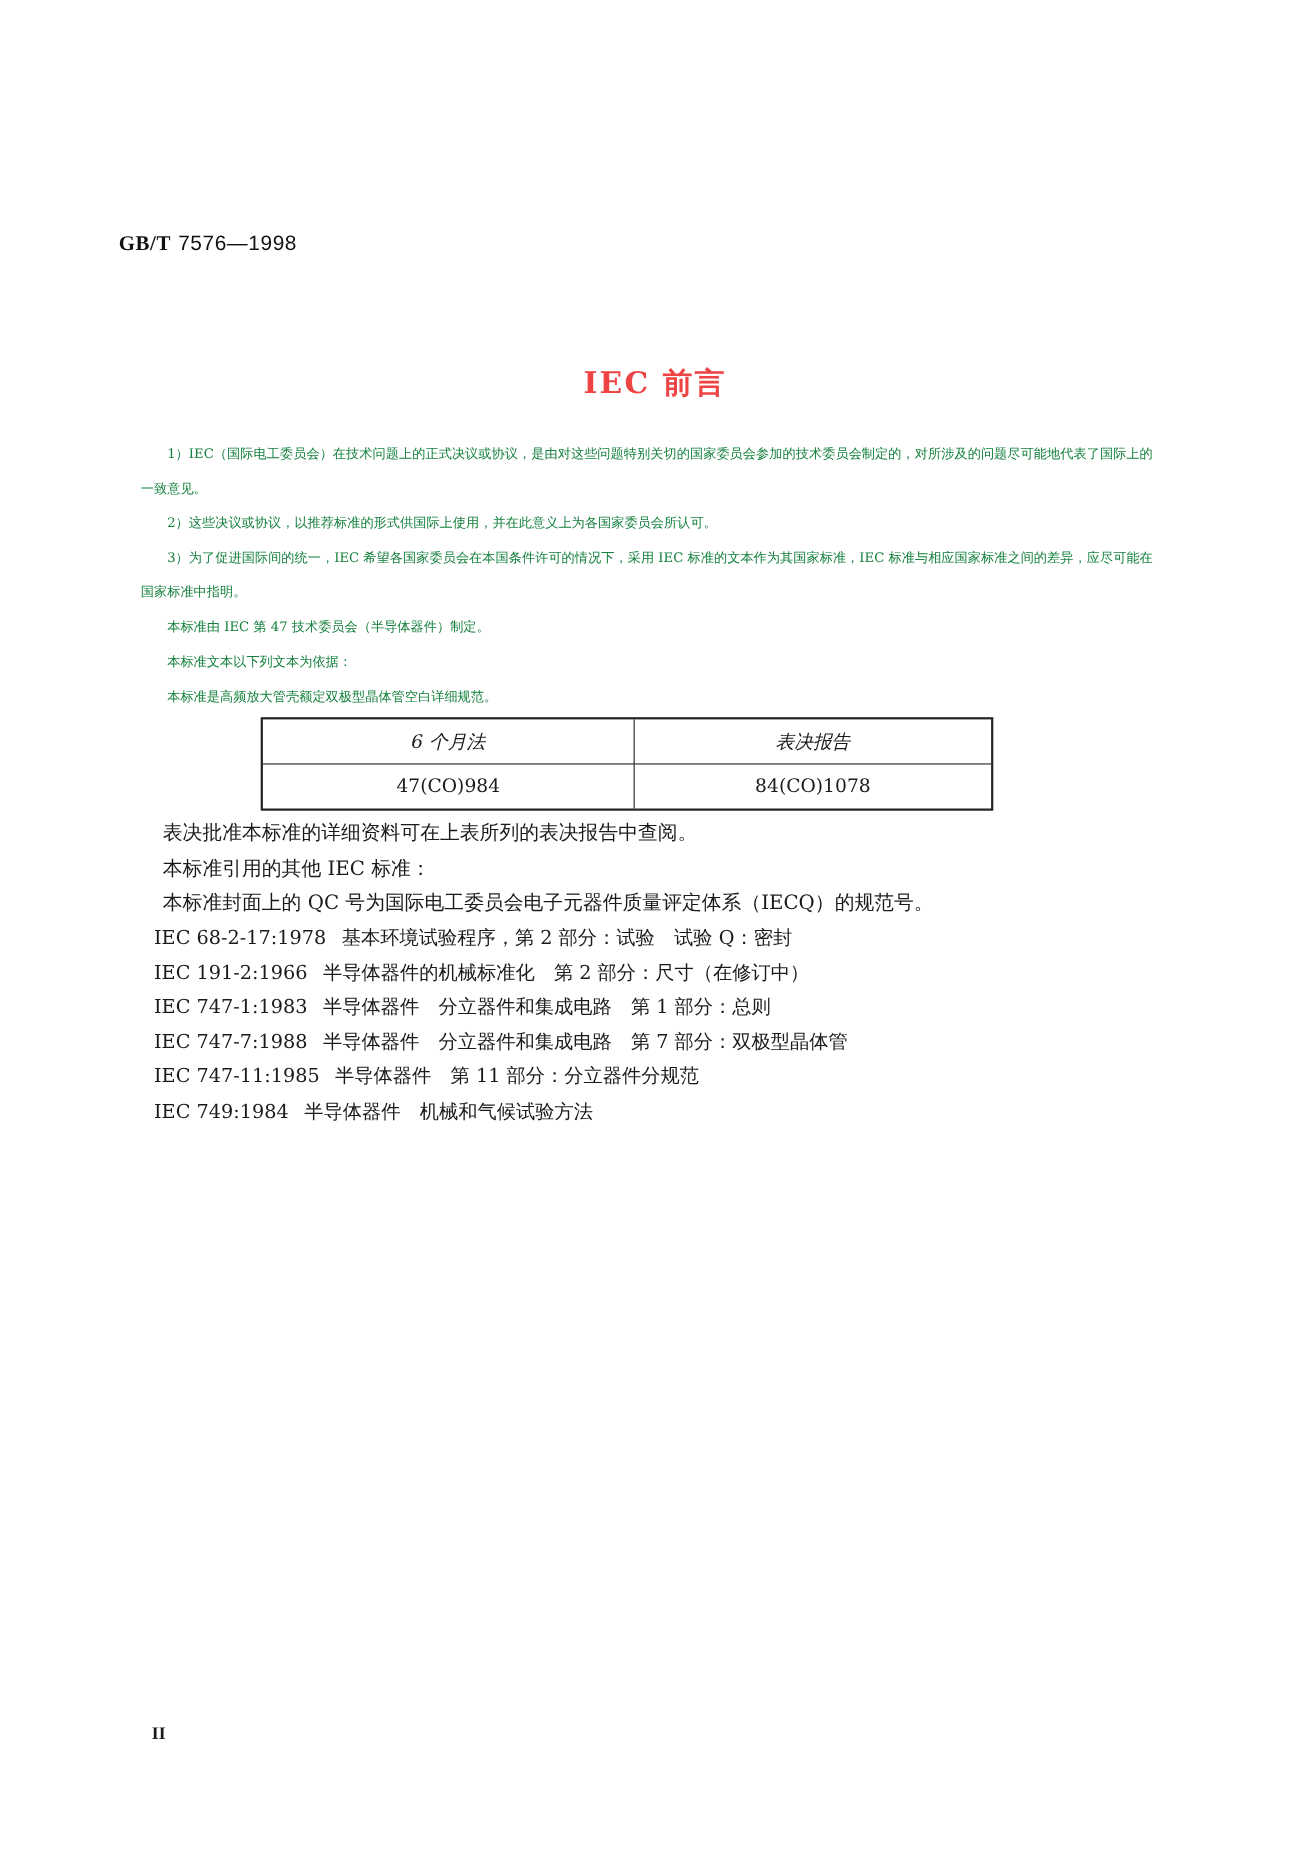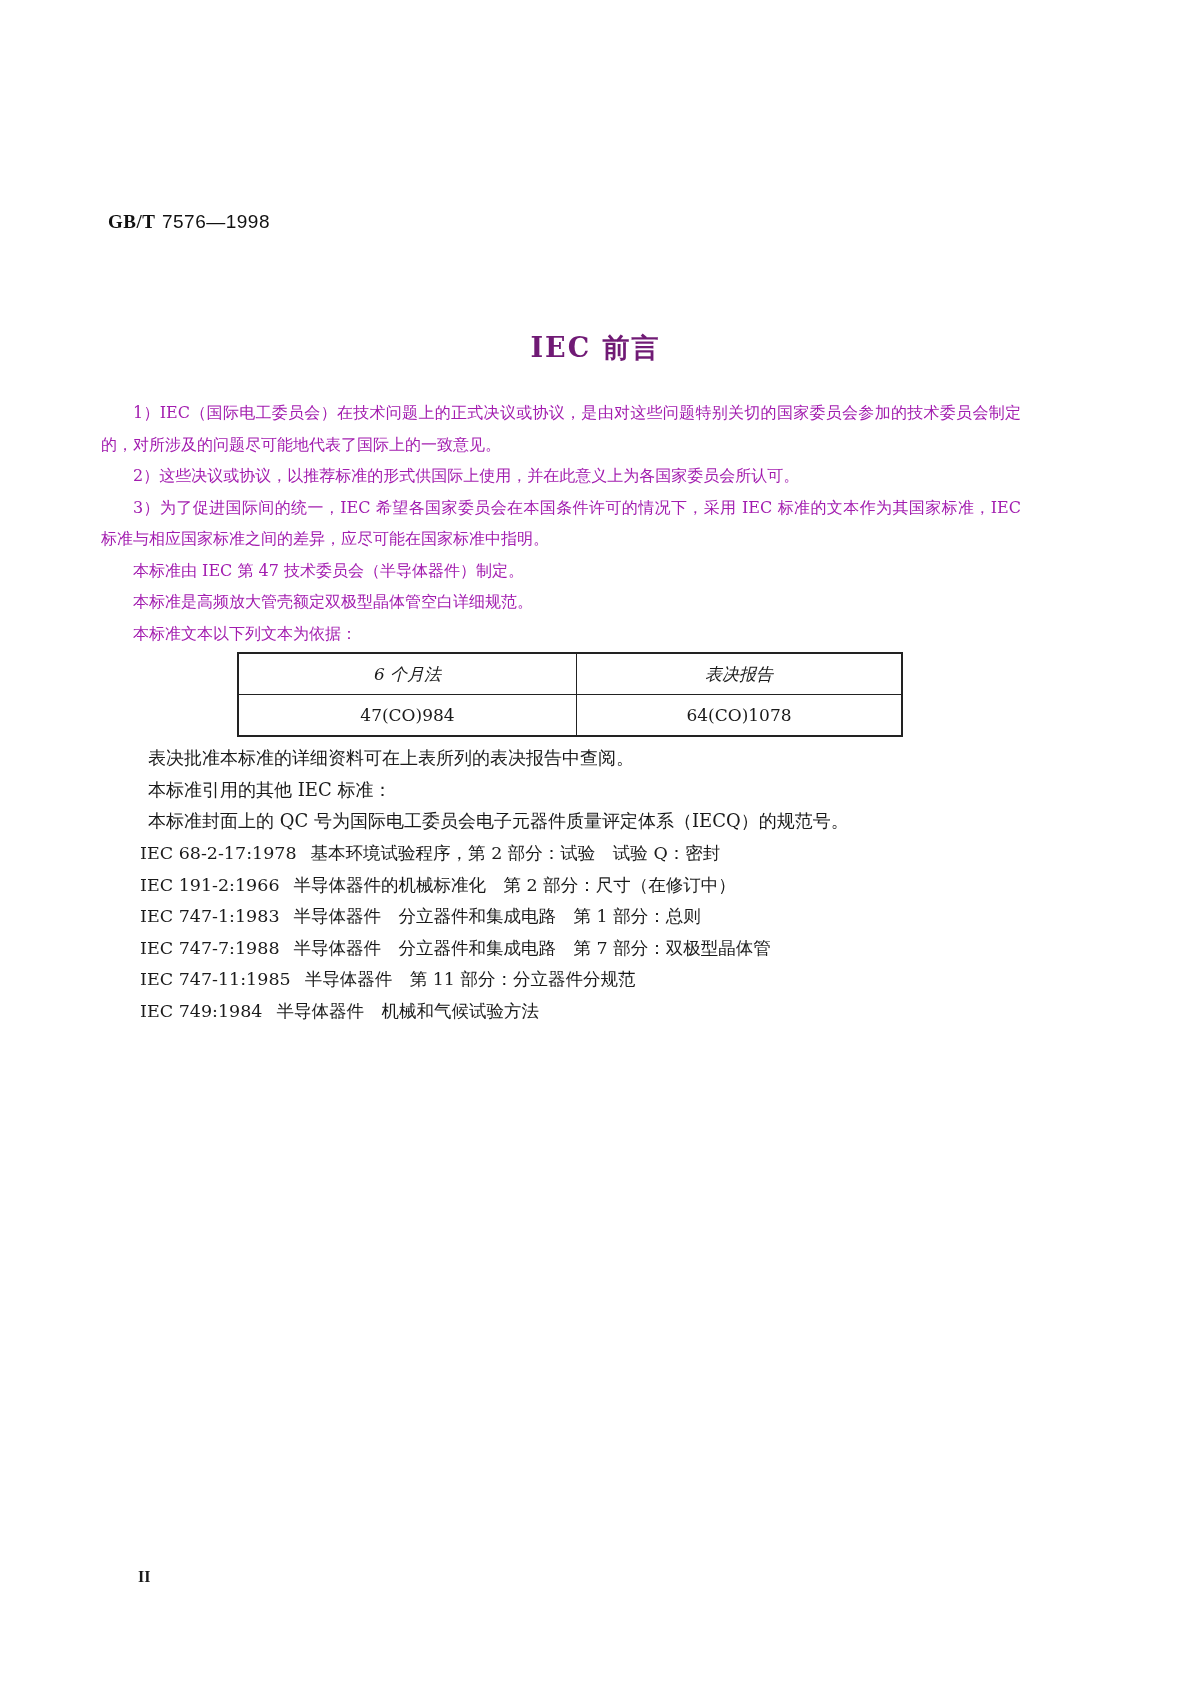--- a/index.html
+++ b/index.html
@@ -10,26 +10,26 @@
     }
     .page { position: absolute; left: 0; top: 0; width: 1191px; height: 1684px; }
     .std-code {
       position: absolute; left: 108px; top: 210px;
       font-size: 19px; letter-spacing: 0.5px; color: #111;
     }
     .std-code .prefix { font-family: "Liberation Serif", serif; font-weight: bold; }
     .std-code .num { font-family: "Liberation Sans", sans-serif; }
     .title {
       position: absolute; left: 0; width: 1191px; top: 330px; text-align: center;
-      font-size: 27px; font-weight: bold; letter-spacing: 2px; color: #701a75;
+      font-size: 27px; font-weight: bold; letter-spacing: 2px; color: #ef4444;
       font-family: "DejaVu Serif", serif;
     }
     .body-text {
-      position: absolute; left: 101px; width: 920px; font-size: 16px; line-height: 31.5px;
-      color: #a21caf;
+      position: absolute; left: 128px; width: 920px; font-size: 12px; line-height: 31.5px;
+      color: #15803d;
     }
     .p { margin: 0; text-indent: 2em; text-align: justify; }
     .para1 { top: 397px; }
     .table-wrap {
       position: absolute; left: 237px; top: 652px; width: 666px; height: 85px;
       border: 2px solid #222; box-sizing: border-box;
     }
     .table-wrap table { width: 100%; height: 100%; border-collapse: collapse; font-size: 17px; }
     .table-wrap td { text-align: center; border: 1px solid #222; padding: 0; }
     .table-wrap tr:first-child td { border-top: none; height: 40px; font-style: italic; }
@@ -55,34 +55,34 @@
     <span class="num">7576—1998</span>
   </div>
 
   <div class="title">IEC 前言</div>
 
   <div class="body-text para1">
     <p class="p">1）IEC（国际电工委员会）在技术问题上的正式决议或协议，是由对这些问题特别关切的国家委员会参加的技术委员会制定的，对所涉及的问题尽可能地代表了国际上的一致意见。</p>
     <p class="p">2）这些决议或协议，以推荐标准的形式供国际上使用，并在此意义上为各国家委员会所认可。</p>
     <p class="p">3）为了促进国际间的统一，IEC 希望各国家委员会在本国条件许可的情况下，采用 IEC 标准的文本作为其国家标准，IEC 标准与相应国家标准之间的差异，应尽可能在国家标准中指明。</p>
     <p class="p">本标准由 IEC 第 47 技术委员会（半导体器件）制定。</p>
+    <p class="p">本标准文本以下列文本为依据：</p>
     <p class="p">本标准是高频放大管壳额定双极型晶体管空白详细规范。</p>
-    <p class="p">本标准文本以下列文本为依据：</p>
   </div>
 
   <div class="table-wrap">
     <table>
       <tbody>
           <tr>
         <td>6 个月法</td>
         <td>表决报告</td>
       </tr>
       <tr>
         <td>47(CO)984</td>
-        <td>64(CO)1078</td>
+        <td>84(CO)1078</td>
       </tr>
     </tbody>
       </table>
   </div>
 
   <div class="after-table">
     <p class="p">表决批准本标准的详细资料可在上表所列的表决报告中查阅。</p>
     <p class="p">本标准引用的其他 IEC 标准：</p>
     <p class="p">本标准封面上的 QC 号为国际电工委员会电子元器件质量评定体系（IECQ）的规范号。</p>
   </div>

